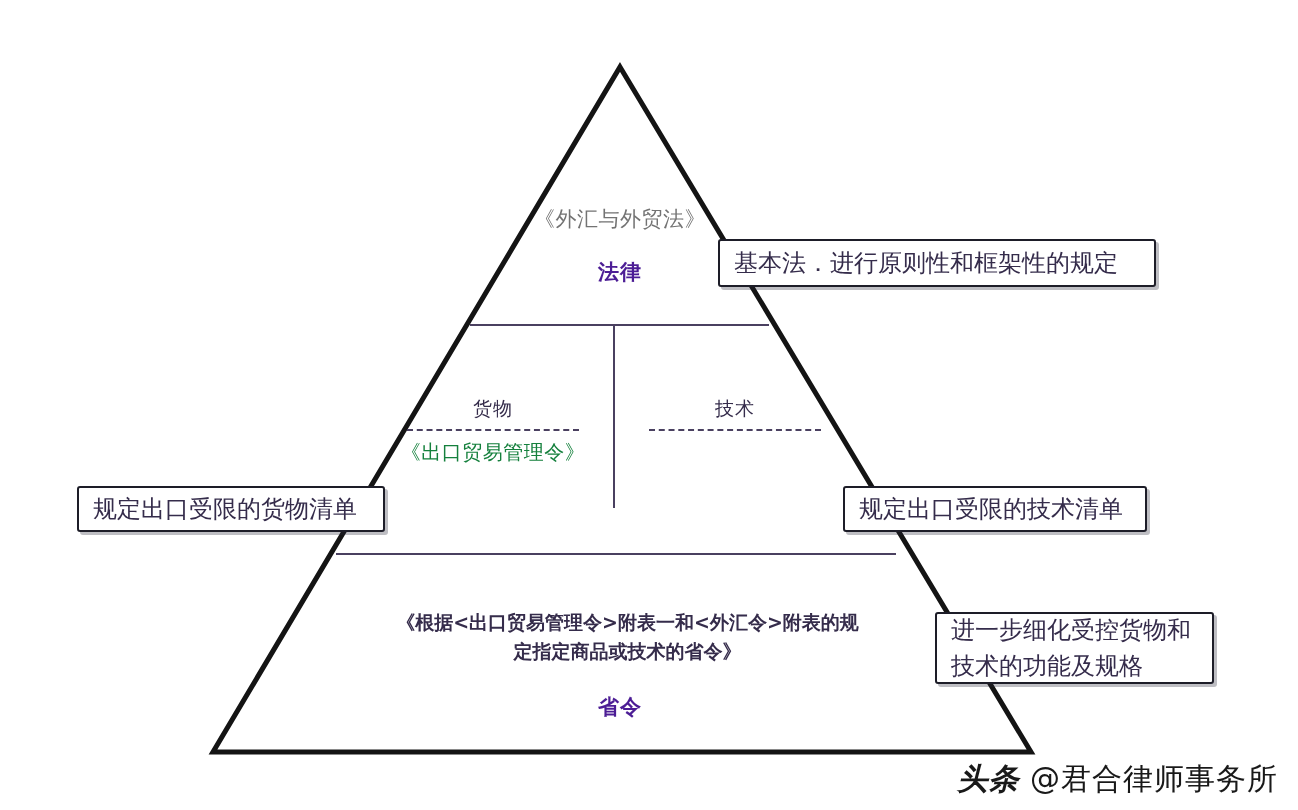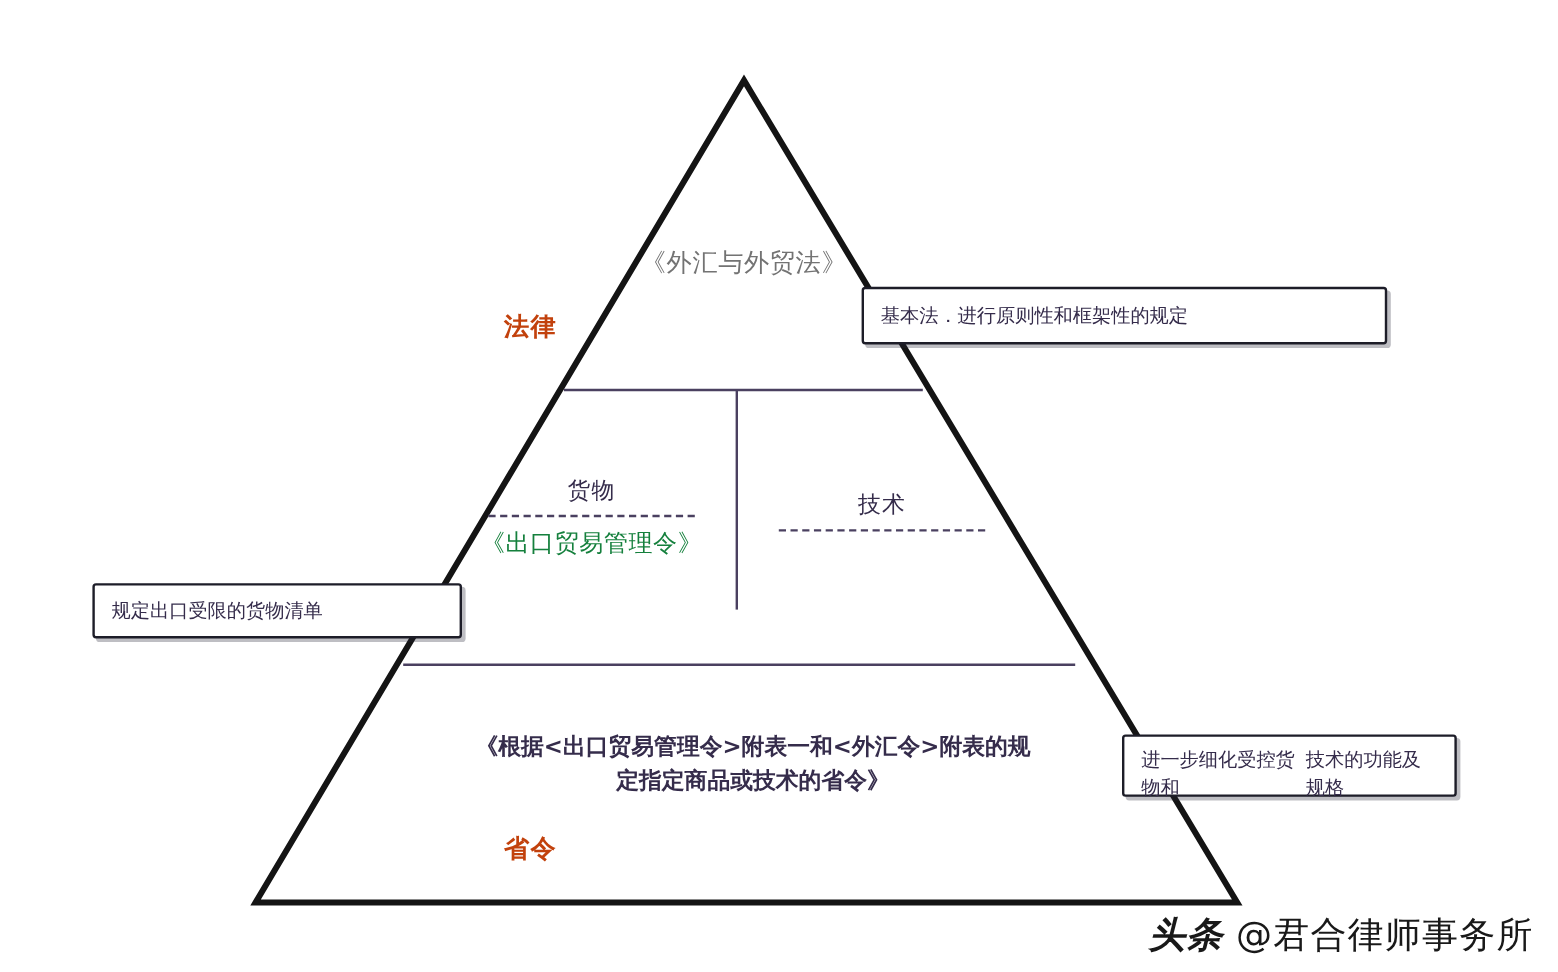--- a/index.html
+++ b/index.html
@@ -39,23 +39,23 @@
 
   .law-title {
     left: 420px;
     top: 205px;
     width: 400px;
     font-size: 21px;
     letter-spacing: 0.5px;
   }
   .tier-label {
     position: absolute;
-    text-align: left;
+    text-align: center;
     font-weight: bold;
-    color: #c2410c;
+    color: #4c1d95;
     font-size: 21px;
     letter-spacing: 1px;
   }
   .tier-law {
     left: 420px;
     top: 258px;
     width: 400px;
   }
   .tier-cabinet {
     left: 420px;
@@ -68,21 +68,21 @@
     width: 400px;
   }
 
   
   .mid-col {
     position: absolute;
     width: 260px;
     text-align: center;
   }
   .mid-col.goods { left: 363px; top: 396px; }
-  .mid-col.tech  { left: 605px; top: 408px; }
+  .mid-col.tech  { left: 605px; top: 396px; }
   .mid-col .cat {
     font-size: 19px;
     color: #352c4b;
     letter-spacing: 1px;
   }
   .mid-col .dashrule {
     margin: 7px auto 8px auto;
     width: 172px;
     border-top: 2px dashed #4a4060;
     height: 0;
@@ -107,21 +107,21 @@
   }
 
   
   .callout {
     position: absolute;
     box-sizing: border-box;
     background: #ffffff;
     border: 2px solid #1d1d28;
     border-radius: 3px;
     color: #352c4b;
-    font-size: 16px;
+    font-size: 24px;
     line-height: 1.5;
     padding: 7px 14px;
     box-shadow: 3px 3px 0 rgba(40,40,55,0.30);
     z-index: 5;
     white-space: nowrap;
   }
   .callout-basic-law {
     left: 718px;
     top: 239px;
     width: 438px;
@@ -142,23 +142,23 @@
     top: 486px;
     width: 304px;
     height: 46px;
     display: flex;
     align-items: center;
   }
   .callout-detail {
     left: 935px;
     top: 612px;
     width: 279px;
-    height: 52px;
-    display: flex;
-    flex-direction: row;
+    height: 72px;
+    display: flex;
+    flex-direction: column;
     justify-content: center;
     white-space: normal;
   }
   .callout-detail .ln { display: block; }
 
   
   #watermark {
     position: absolute;
     right: 20px;
     bottom: 10px;
@@ -207,20 +207,23 @@
   <div class="tier-label tier-ministerial">省令</div>
 
   <div class="callout callout-basic-law">
     <span>基本法．进行原则性和框架性的规定</span>
   </div>
 
   <div class="callout callout-goods-list">
     <span>规定出口受限的货物清单</span>
   </div>
 
+  <div class="callout callout-tech-list">
+    <span>规定出口受限的技术清单</span>
+  </div>
 
   <div class="callout callout-detail">
     <span class="ln">进一步细化受控货物和</span>
     <span class="ln">技术的功能及规格</span>
   </div>
 
   <div id="watermark">
     <span class="wm-head">头条</span>
     <span class="wm-handle">@君合律师事务所</span>
   </div>

